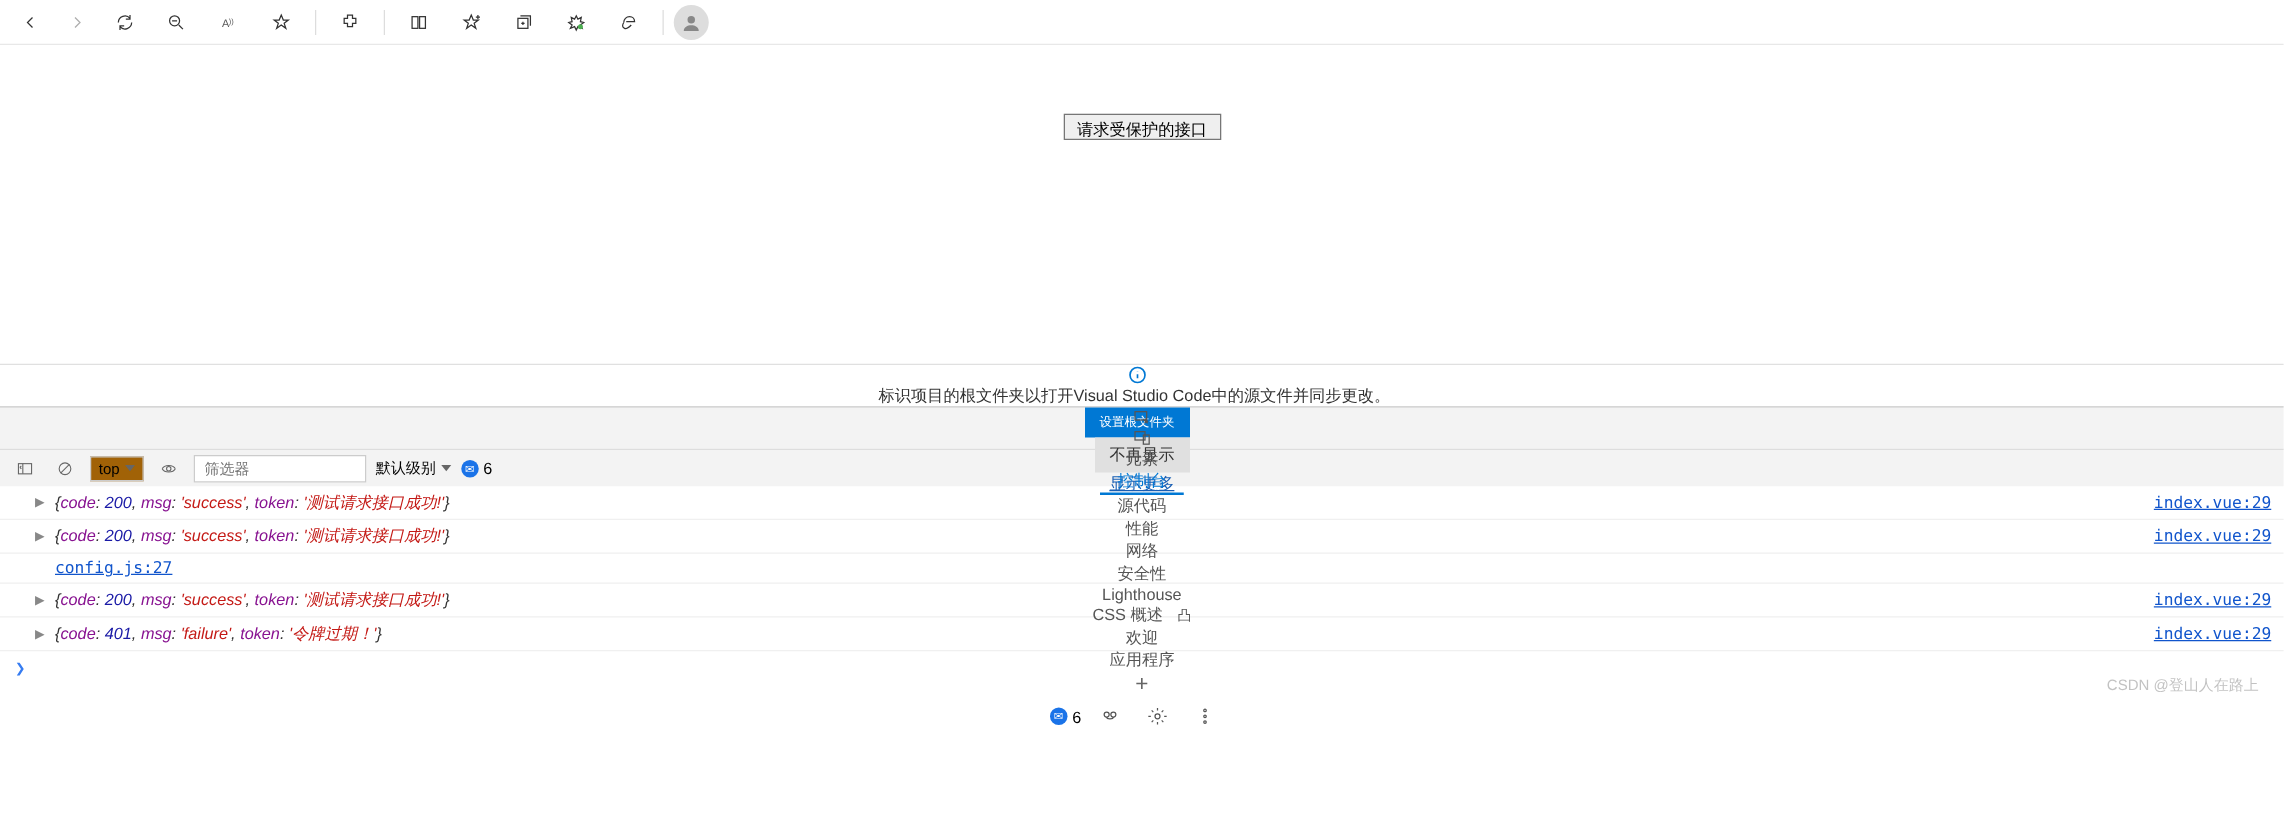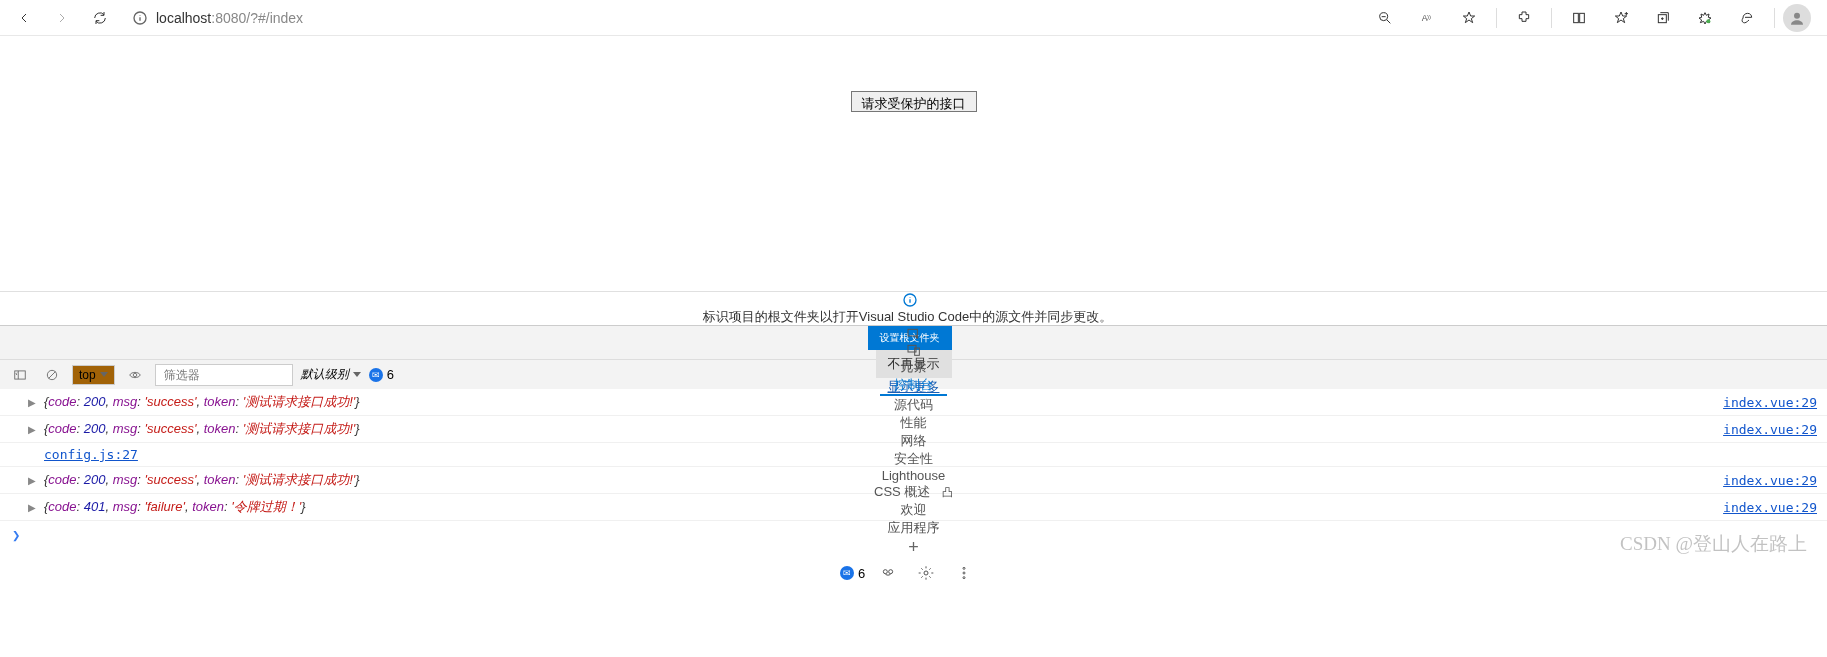--- a/index.html
+++ b/index.html
@@ -42,38 +42,38 @@
 .dt-right { display: flex; align-items: center; gap: 8px; padding-right: 8px; }
 .msg-badge { display: flex; align-items: center; gap: 4px; font-size: 13px; }
 .msg-dot { width: 14px; height: 14px; border-radius: 50%; background: #1a73e8; color: #fff; display: flex; align-items: center; justify-content: center; font-size: 9px; }
 
 
 .console-toolbar { height: 30px; background: #f3f3f3; border-top: 1px solid #ddd; display: flex; align-items: center; padding: 0 8px; gap: 8px; font-size: 13px; }
 .ct-icon { width: 24px; height: 24px; display: flex; align-items: center; justify-content: center; cursor: pointer; color: #666; }
 .ct-icon svg { width: 14px; height: 14px; stroke: #666; stroke-width: 1.5; fill: none; }
 .ct-select { padding: 2px 6px; background: #a16207; border: 1px solid #ccc; font-size: 12px; cursor: pointer; display: flex; align-items: center; gap: 4px; }
 .ct-input { height: 22px; width: 138px; border: 1px solid #ccc; padding: 0 8px; font-size: 12px; background: #fff; }
-.ct-level { display: flex; align-items: center; gap: 4px; cursor: pointer; font-size: 12px; font-style: italic; }
+.ct-level { display: flex; align-items: center; gap: 4px; cursor: pointer; font-size: 12px; }
 .ct-msg-count { display: flex; align-items: center; gap: 4px; }
 
 
 .console-body { font-family: Consolas, "Courier New", monospace; font-size: 13px; }
 .console-row { display: flex; align-items: center; padding: 4px 10px 4px 28px; border-bottom: 1px solid #f0f0f0; min-height: 24px; }
 .row-arrow { color: #888; margin-right: 6px; font-size: 10px; cursor: pointer; width: 10px; }
 .row-msg { flex: 1; font-style: italic; }
 .row-plain { flex: 1; font-style: normal; color: #333; font-family: Consolas, monospace; }
 .row-src { color: #1155cc; text-decoration: underline; cursor: pointer; font-family: Consolas, monospace; }
 .tok-brace { color: #333; }
 .tok-key { color: #881391; }
 .tok-num { color: #1a1aa6; }
 .tok-str { color: #c41a16; }
 .console-prompt { padding: 6px 12px; color: #367cf1; font-family: Consolas, monospace; font-size: 14px; }
 
 
-.watermark { position: absolute; bottom: 100px; right: 20px; color: rgba(120,120,120,0.45); font-size: 19px; font-family: Liberation Serif, serif; pointer-events: none; }
+.watermark { position: absolute; bottom: 100px; right: 20px; color: rgba(120,120,120,0.45); font-size: 12px; font-family: Liberation Sans, sans-serif; pointer-events: none; }
 
 .caret-down { width: 0; height: 0; border-left: 4px solid transparent; border-right: 4px solid transparent; border-top: 5px solid #666; display: inline-block; }
 .plus-icon { font-size: 18px; color: #666; }
 </style>
 </head>
 <body>
 
 <div class="browser-bar">
   <div class="nav-btn">
       <svg viewBox="0 0 24 24">
@@ -83,29 +83,20 @@
   <div class="nav-btn" style="opacity:.4">
       <svg viewBox="0 0 24 24">
         <path d="M9 6l6 6-6 6"></path>
       </svg>
     </div>
   <div class="nav-btn">
       <svg viewBox="0 0 24 24">
         <path d="M4 12a8 8 0 0 1 14-5M20 12a8 8 0 0 1-14 5M18 3v5h-5M6 21v-5h5"></path>
       </svg>
     </div>
-  <div class="address-area">
-    <span class="info-icon">
-        <svg viewBox="0 0 24 24" width="16" height="16" fill="none" stroke="#666" stroke-width="2">
-          <circle cx="12" cy="12" r="9"></circle>
-          <path d="M12 8v.5M12 11v5"></path>
-        </svg>
-      </span>
-    <span class="url-text"><span class="url-host">localhost</span><span>:8080/?#/index</span></span>
-  </div>
   <div class="toolbar-icons">
     <div class="nav-btn">
         <svg viewBox="0 0 24 24">
           <circle cx="10" cy="10" r="6"></circle>
           <path d="M15 15l5 5M7 10h6"></path>
         </svg>
       </div>
     <div class="nav-btn">
         <svg viewBox="0 0 24 24">
           <text x="4" y="17" font-size="13" fill="#555" stroke="none">A</text>

